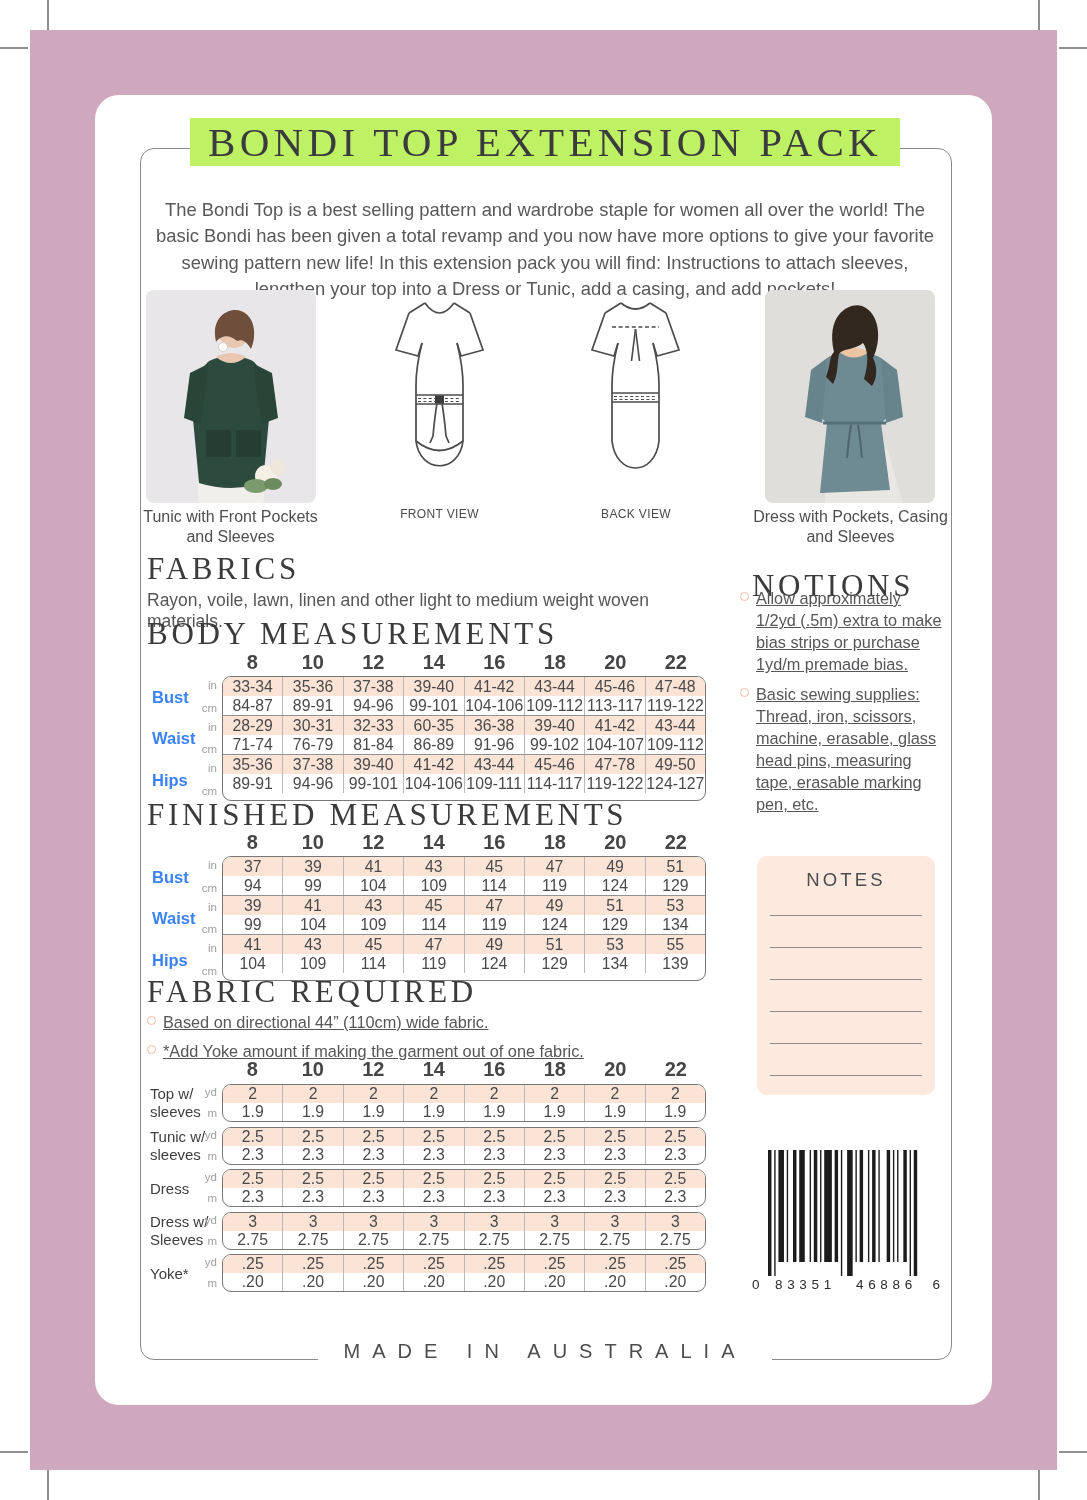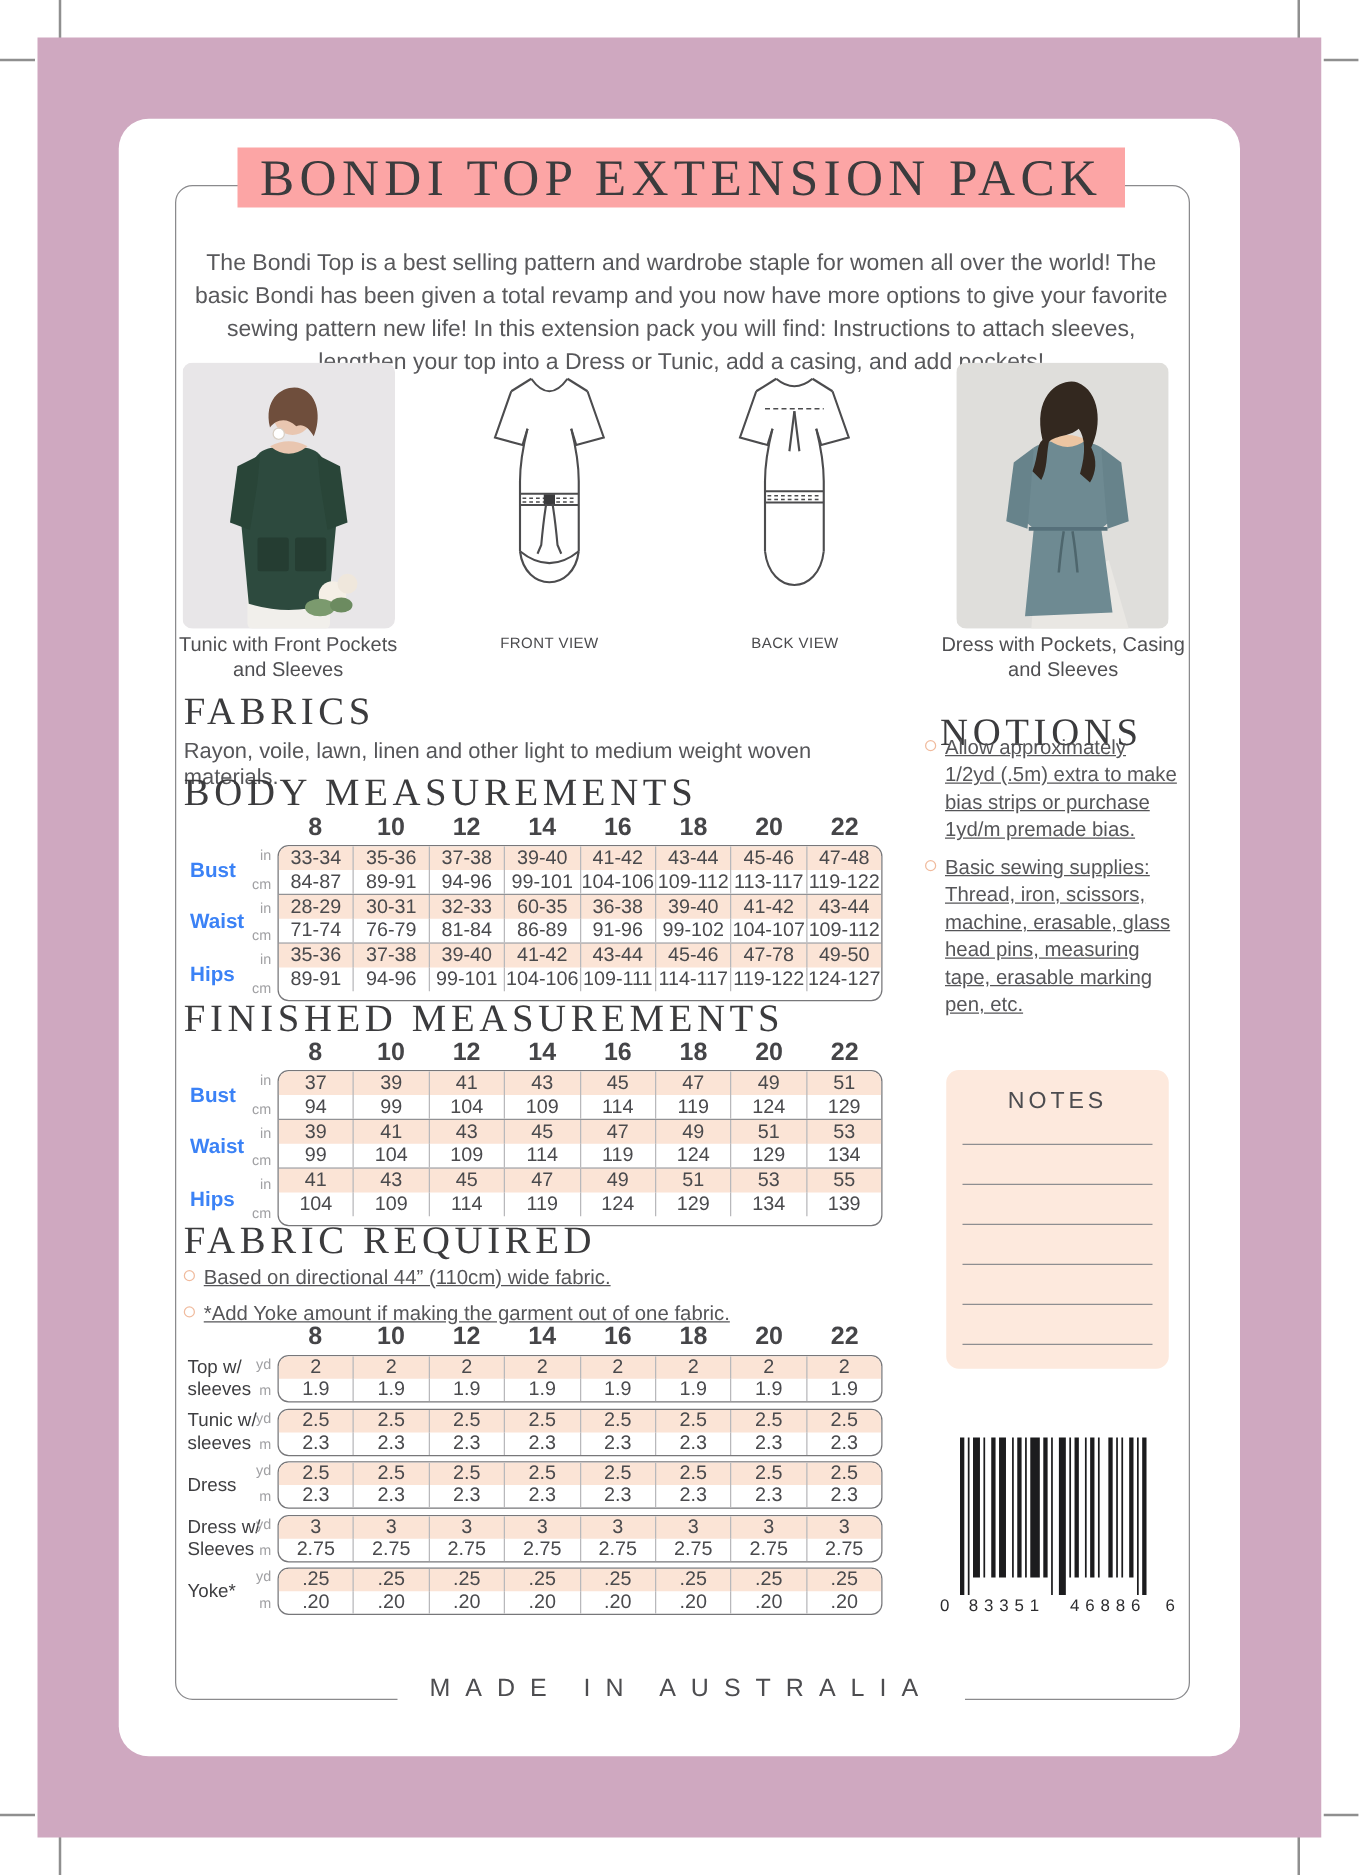--- a/index.html
+++ b/index.html
@@ -13,21 +13,21 @@
 
   
   .frame{position:absolute;inset:30px;background:var(--frame,#cfa8c0);}
   .panel{position:absolute;inset:95px;background:#fff;border-radius:24px;}
 
   
   .content-box{position:absolute;left:140px;top:148px;width:810px;height:1210px;
                border:1.5px solid #8a8a8d;border-radius:14px;}
 
   .title-wrap{position:absolute;left:140px;top:118px;width:810px;text-align:center;}
-  .title-wrap span{display:inline-block;background:#fca5a5;padding:0 18px;
+  .title-wrap span{display:inline-block;background:#bef264;padding:0 18px;
     font-family:"Liberation Serif",serif;font-weight:400;font-size:41px;
     letter-spacing:0.105em;color:#3b3b3d;}
 
   .intro{position:absolute;left:150px;top:197px;width:790px;text-align:center;
          font-size:18.4px;line-height:1.43;color:#58585b;}
 
   .photo{position:absolute;width:170px;height:213px;border-radius:8px;overflow:hidden;}
   .schematic{position:absolute;}
   .view-label{position:absolute;top:507px;text-align:center;font-size:12px;
               letter-spacing:0.03em;color:#4a4a4d;}

